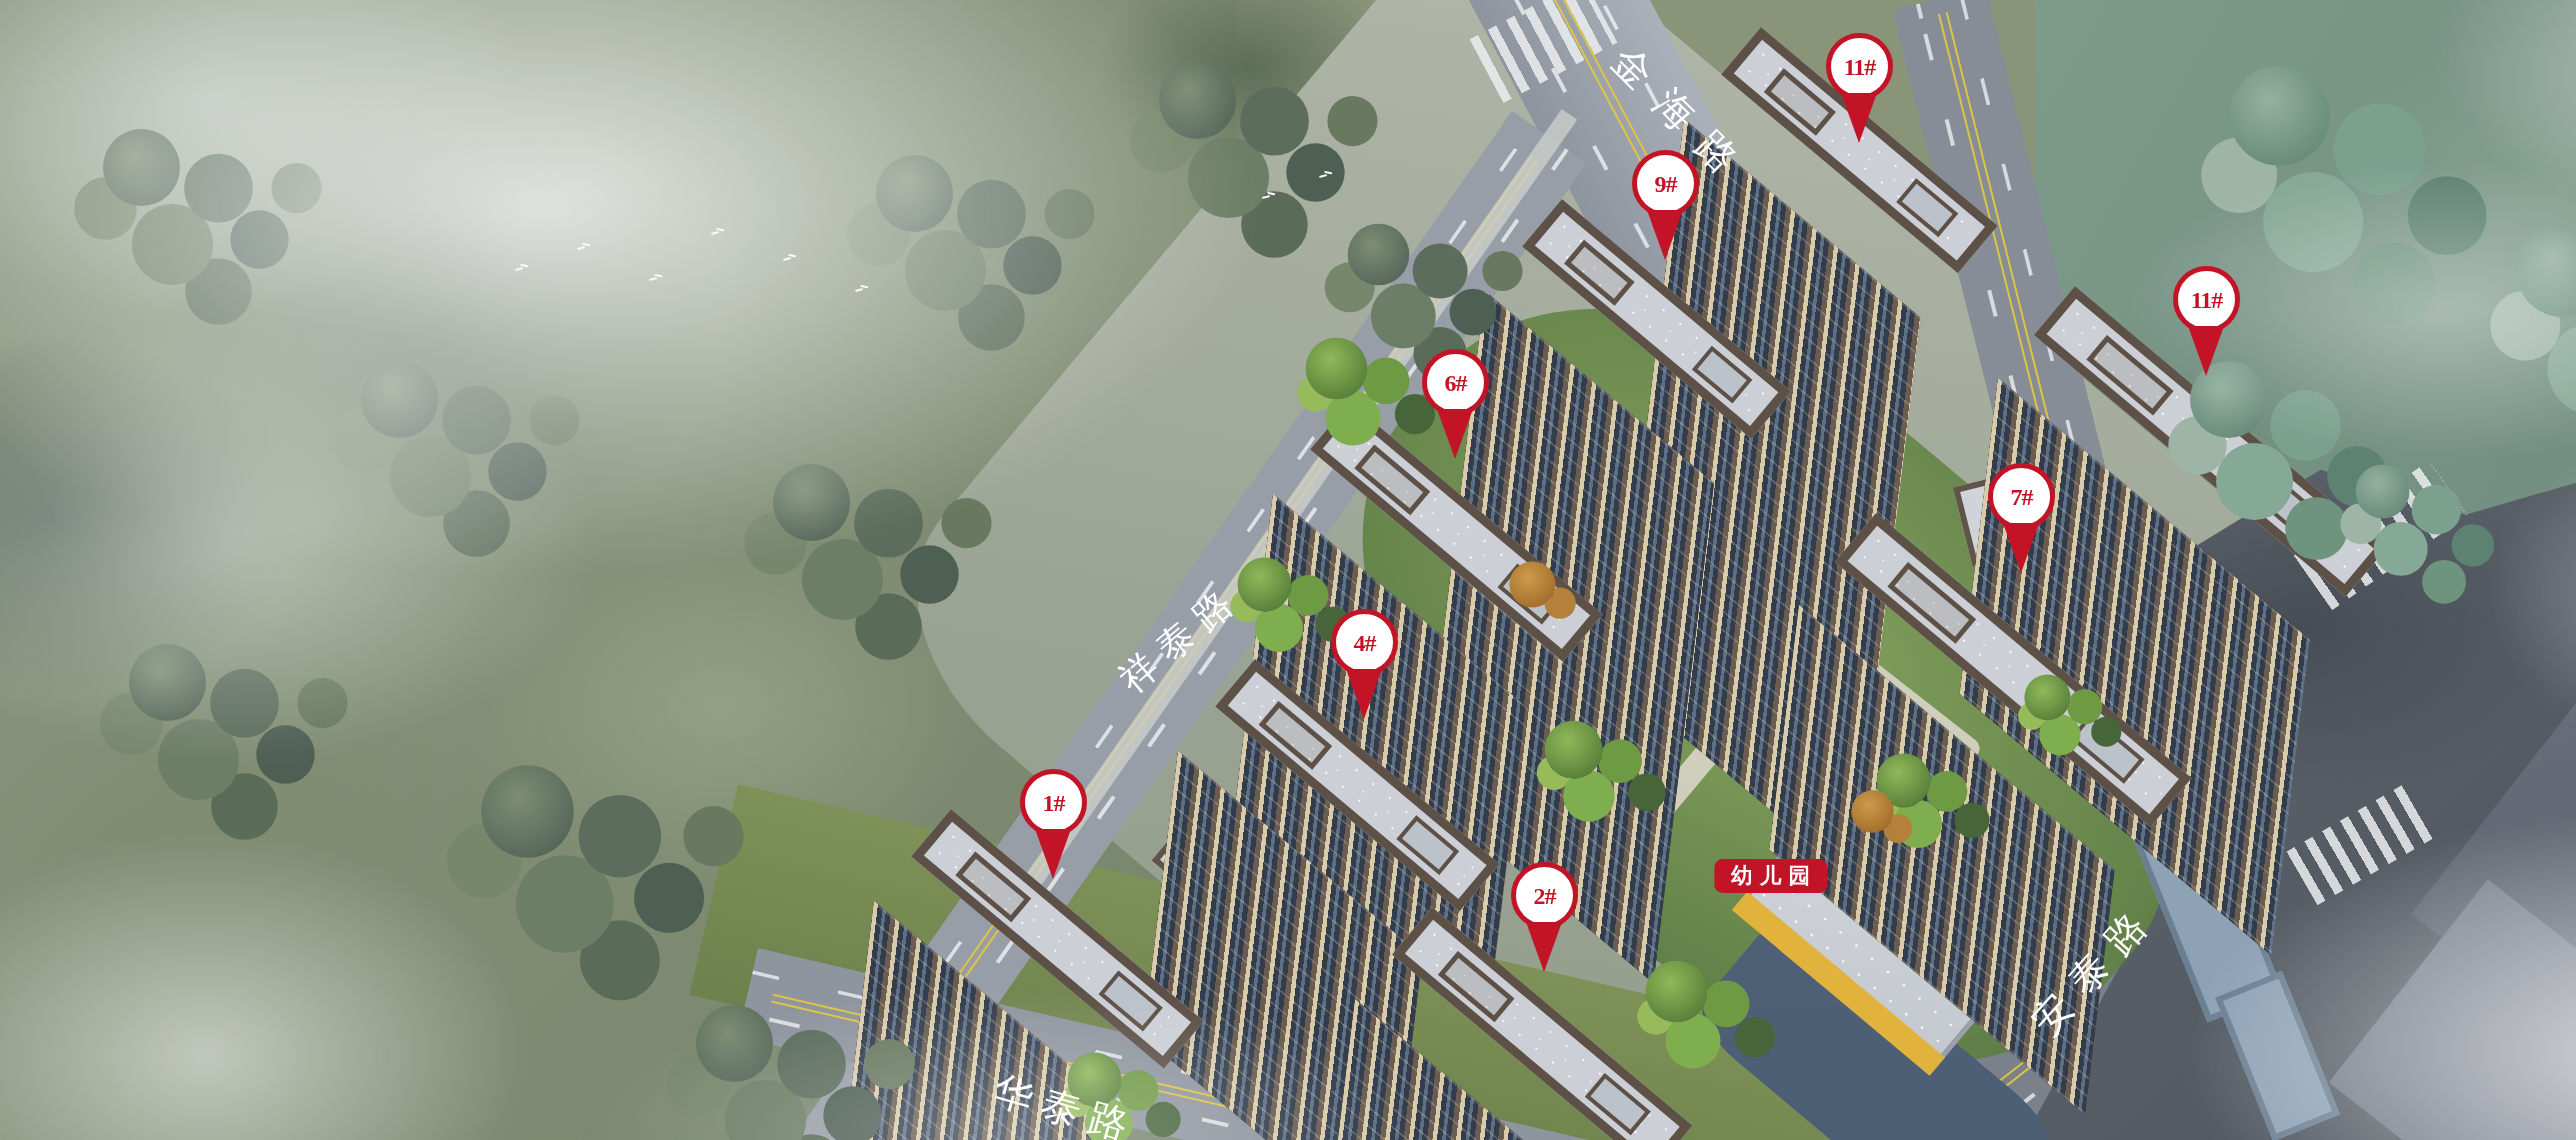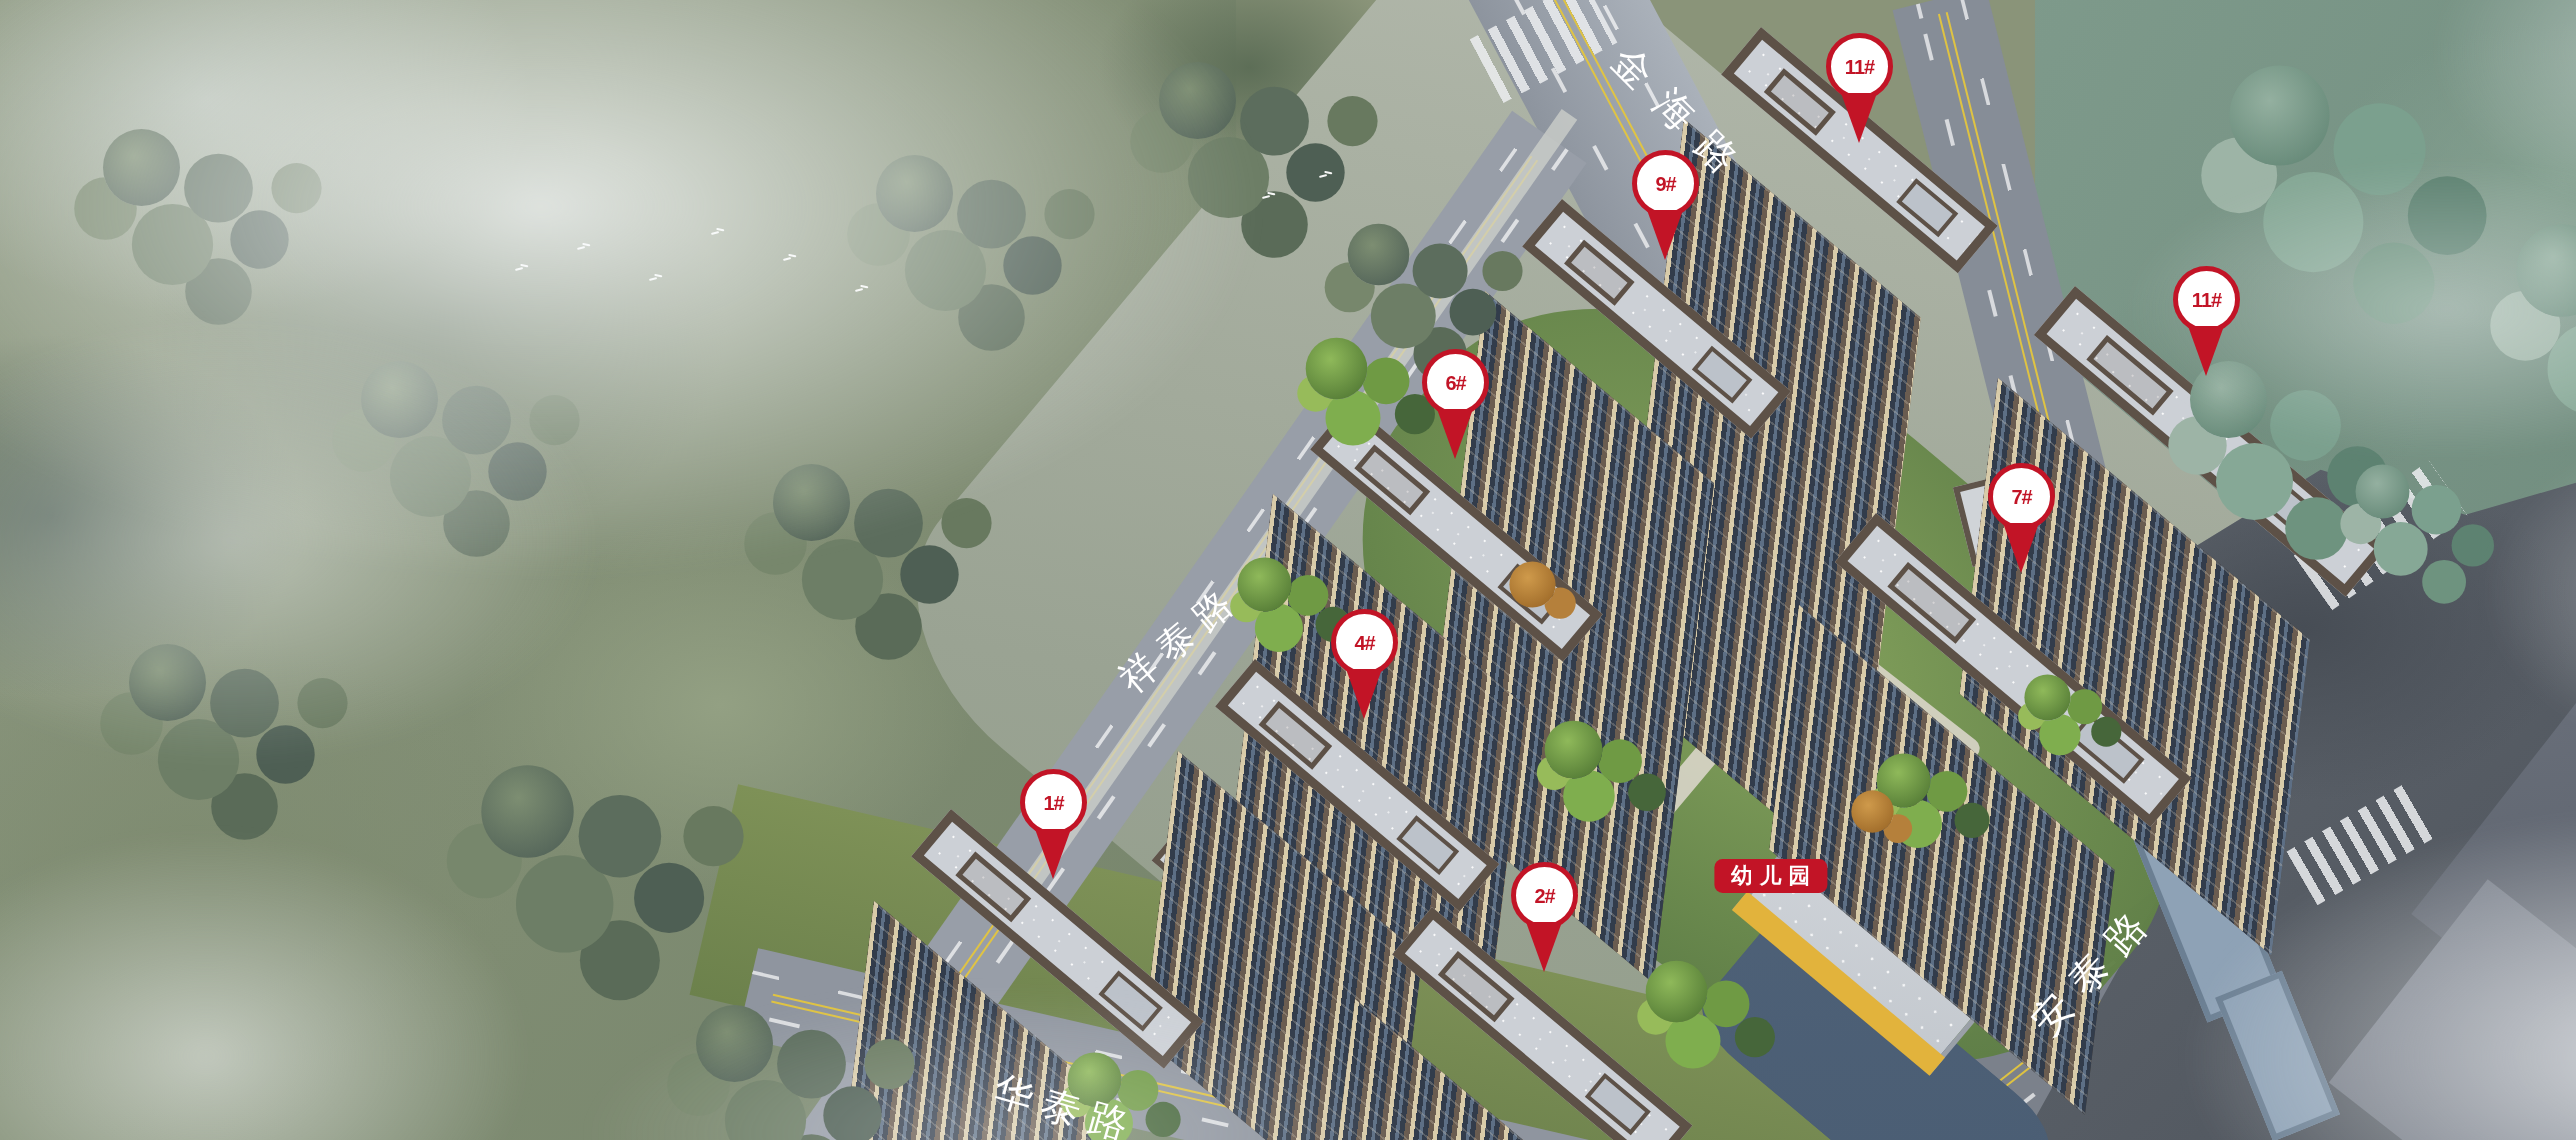--- a/index.html
+++ b/index.html
@@ -166,22 +166,22 @@
   }
 
   
   .pin{position:absolute;width:67px;height:124px;margin-left:-33px;margin-top:-33px;z-index:50;}
   .pin-head{
     position:relative;width:67px;height:67px;border-radius:50%;
     background:#ffffff;border:5.7px solid #c21426;
     display:flex;align-items:center;justify-content:center;
   }
   .pin-label{
-    color:#c21426;font-size:20px;font-weight:bold;letter-spacing:-1px;line-height:1;
-    font-family:Liberation Sans, sans-serif;
+    color:#c21426;font-size:24px;font-weight:bold;letter-spacing:-1px;line-height:1;
+    font-family:Liberation Serif, serif;
   }
   .pin-tip{
     position:absolute;left:50%;top:60px;margin-left:-18.5px;width:0;height:0;
     border-left:18.5px solid transparent;border-right:18.5px solid transparent;
     border-top:50px solid #c21426;
   }
   .road-label{
     position:absolute;z-index:45;color:#ffffff;font-size:39px;line-height:1;
     white-space:nowrap;font-weight:400;
   }

